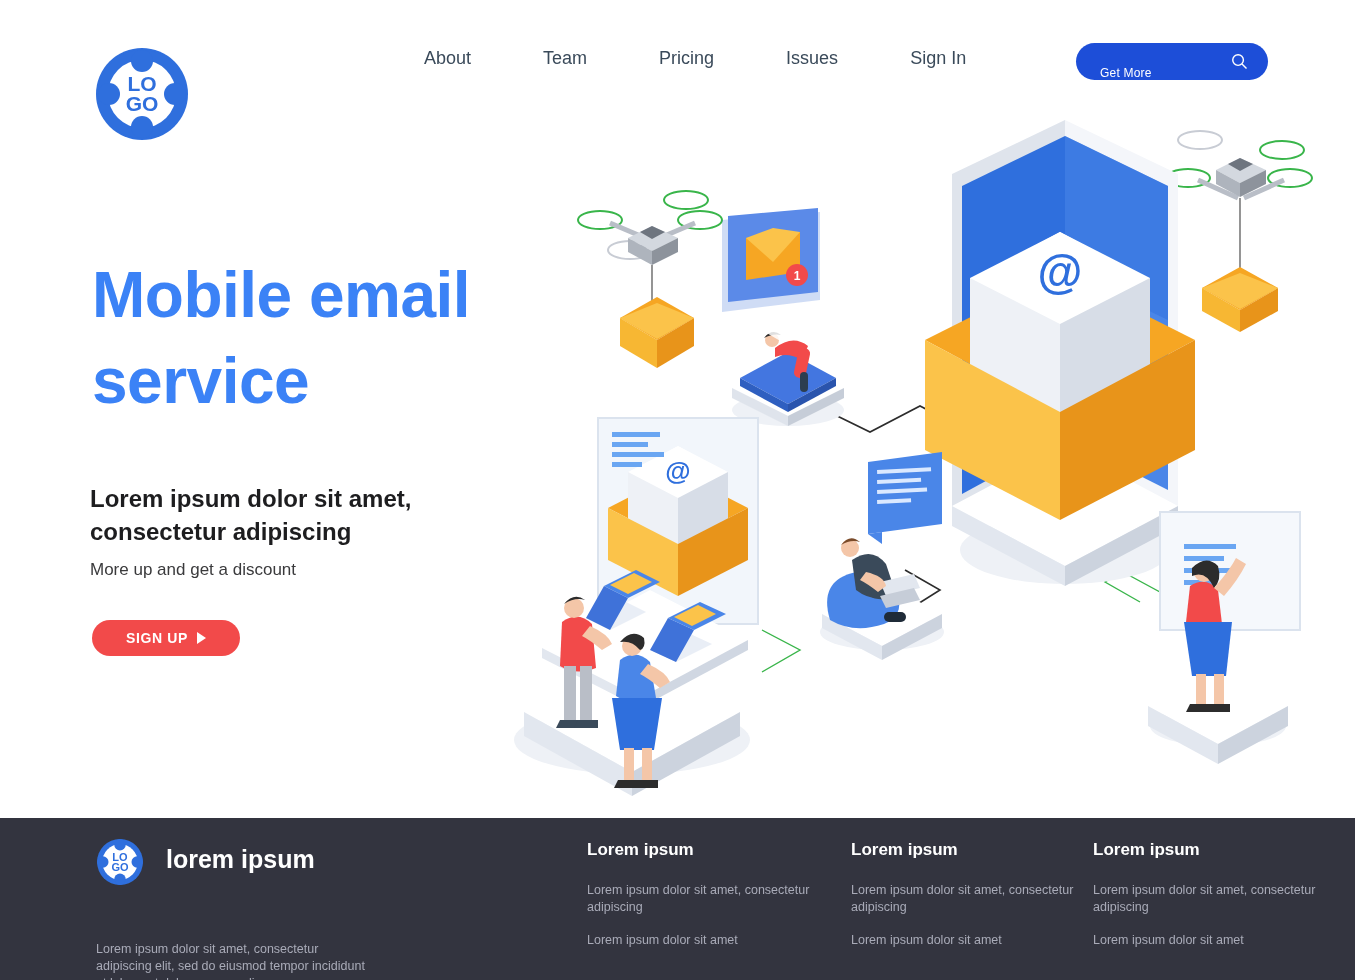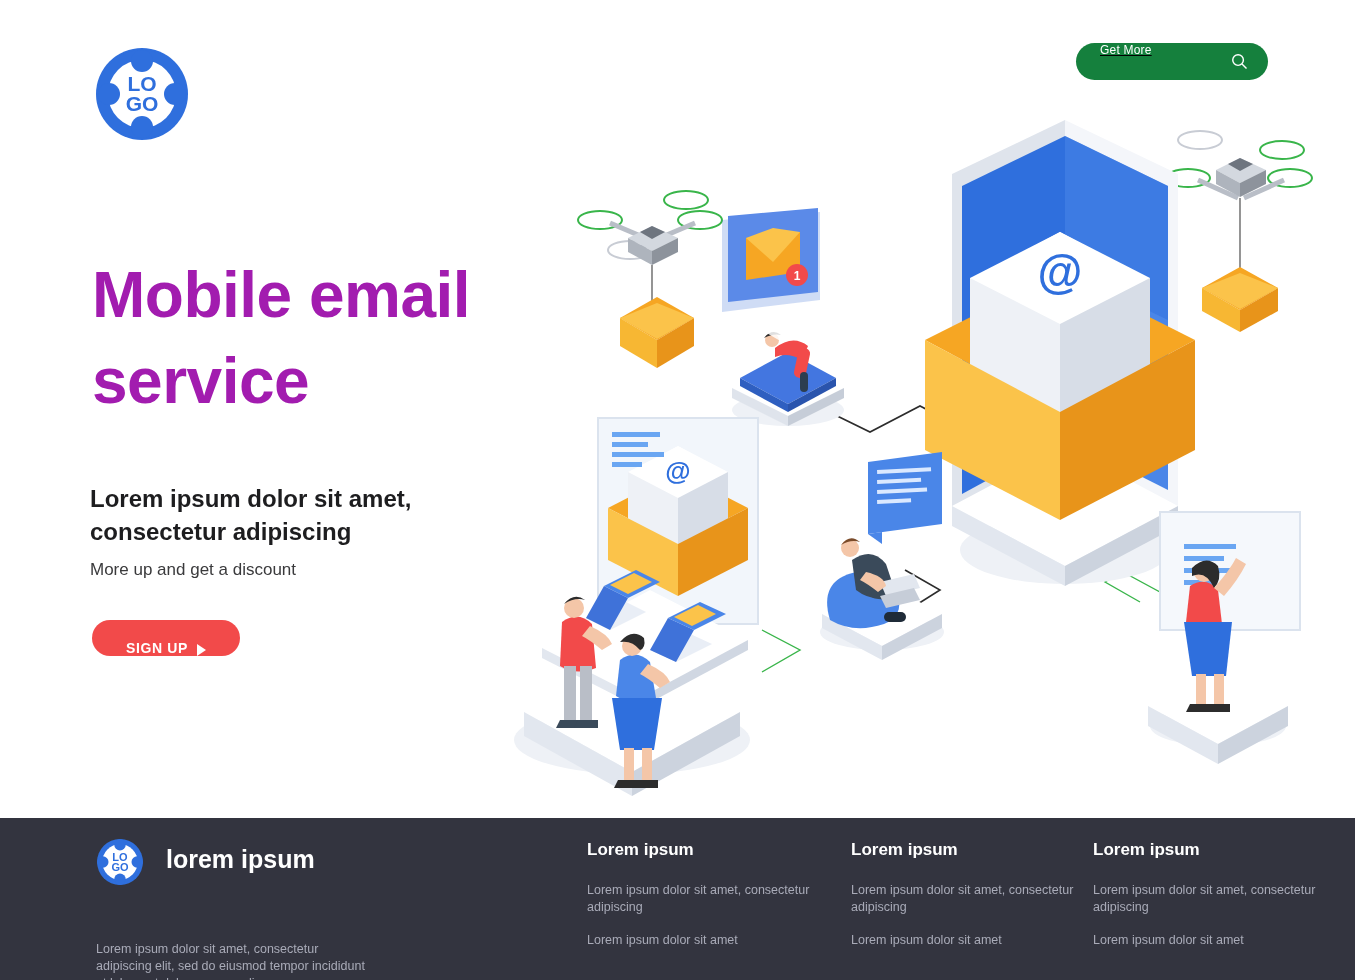--- a/index.html
+++ b/index.html
@@ -40,49 +40,49 @@
   }
   .nav a {
     color:#3a4a5a; font-size:18px; text-decoration:none;
     padding: 0 36px; font-weight:500;
   }
   .nav a:first-child { padding-left:24px; }
 
   .cta-pill {
     position:absolute; left:1076px; top:43px;
     width:192px; height:37px; border-radius:19px;
-    background:#15803d;
-    display:flex; align-items:flex-start;text-decoration:underline;
+    background:#1d4ed8;
+    display:flex; align-items:flex-end;
   }
   .cta-pill .cta-label {
     color:#fff; font-size:12px; margin-left:24px; letter-spacing:.2px;
   }
   .cta-pill .search-ic {
     position:absolute; right:19px; top:9px; width:19px; height:19px;
   }
 
   
   .hero-title {
     position:absolute; left:92px; top:252px; width:500px;
-    color:#a21caf; font-size:64px; line-height:86px; font-weight:bold;
+    color:#3b82f6; font-size:64px; line-height:86px; font-weight:bold;
     letter-spacing:-0.5px;
   }
   .hero-sub {
     position:absolute; left:90px; top:482px; width:430px;
     color:#1d1d1f; font-size:24px; line-height:33px; font-weight:bold;
   }
   .hero-note {
     position:absolute; left:90px; top:560px;
     color:#3a3a3c; font-size:17px;
   }
   .signup-btn {
     position:absolute; left:92px; top:620px;
     width:148px; height:36px; border-radius:18px;
     background:#f24a4a; border:none; cursor:pointer;
-    display:flex; align-items:flex-end; justify-content:center; gap:9px;
+    display:flex; align-items:center; justify-content:center; gap:9px;
   }
   .signup-btn .sg-label {
     color:#fff; font-size:14px; font-weight:bold; letter-spacing:.6px;
   }
   .signup-btn .play {
     width:0; height:0; border-left:9px solid #fff;
     border-top:6px solid transparent; border-bottom:6px solid transparent;
   }
 
   
@@ -130,20 +130,27 @@
         <circle cx="79" cy="46" r="11" fill="#2f6fdd"></circle>
         <circle cx="46" cy="79" r="11" fill="#2f6fdd"></circle>
         <circle cx="13" cy="46" r="11" fill="#2f6fdd"></circle>
       </svg>
       <div class="logo-text">
         <span>LO</span>
         <span>GO</span>
       </div>
     </div>
 
+    <nav class="nav">
+      <a href="#">About</a>
+      <a href="#">Team</a>
+      <a href="#">Pricing</a>
+      <a href="#">Issues</a>
+      <a href="#">Sign In</a>
+    </nav>
 
     <div class="cta-pill">
       <span class="cta-label">Get More</span>
       <svg class="search-ic" viewBox="0 0 20 20">
         <circle cx="8.5" cy="8.5" r="5.6" fill="none" stroke="#ffffff" stroke-width="1.5"></circle>
         <line x1="12.6" y1="12.6" x2="17.4" y2="17.4" stroke="#ffffff" stroke-width="1.5"></line>
       </svg>
     </div>
   </div>
 

